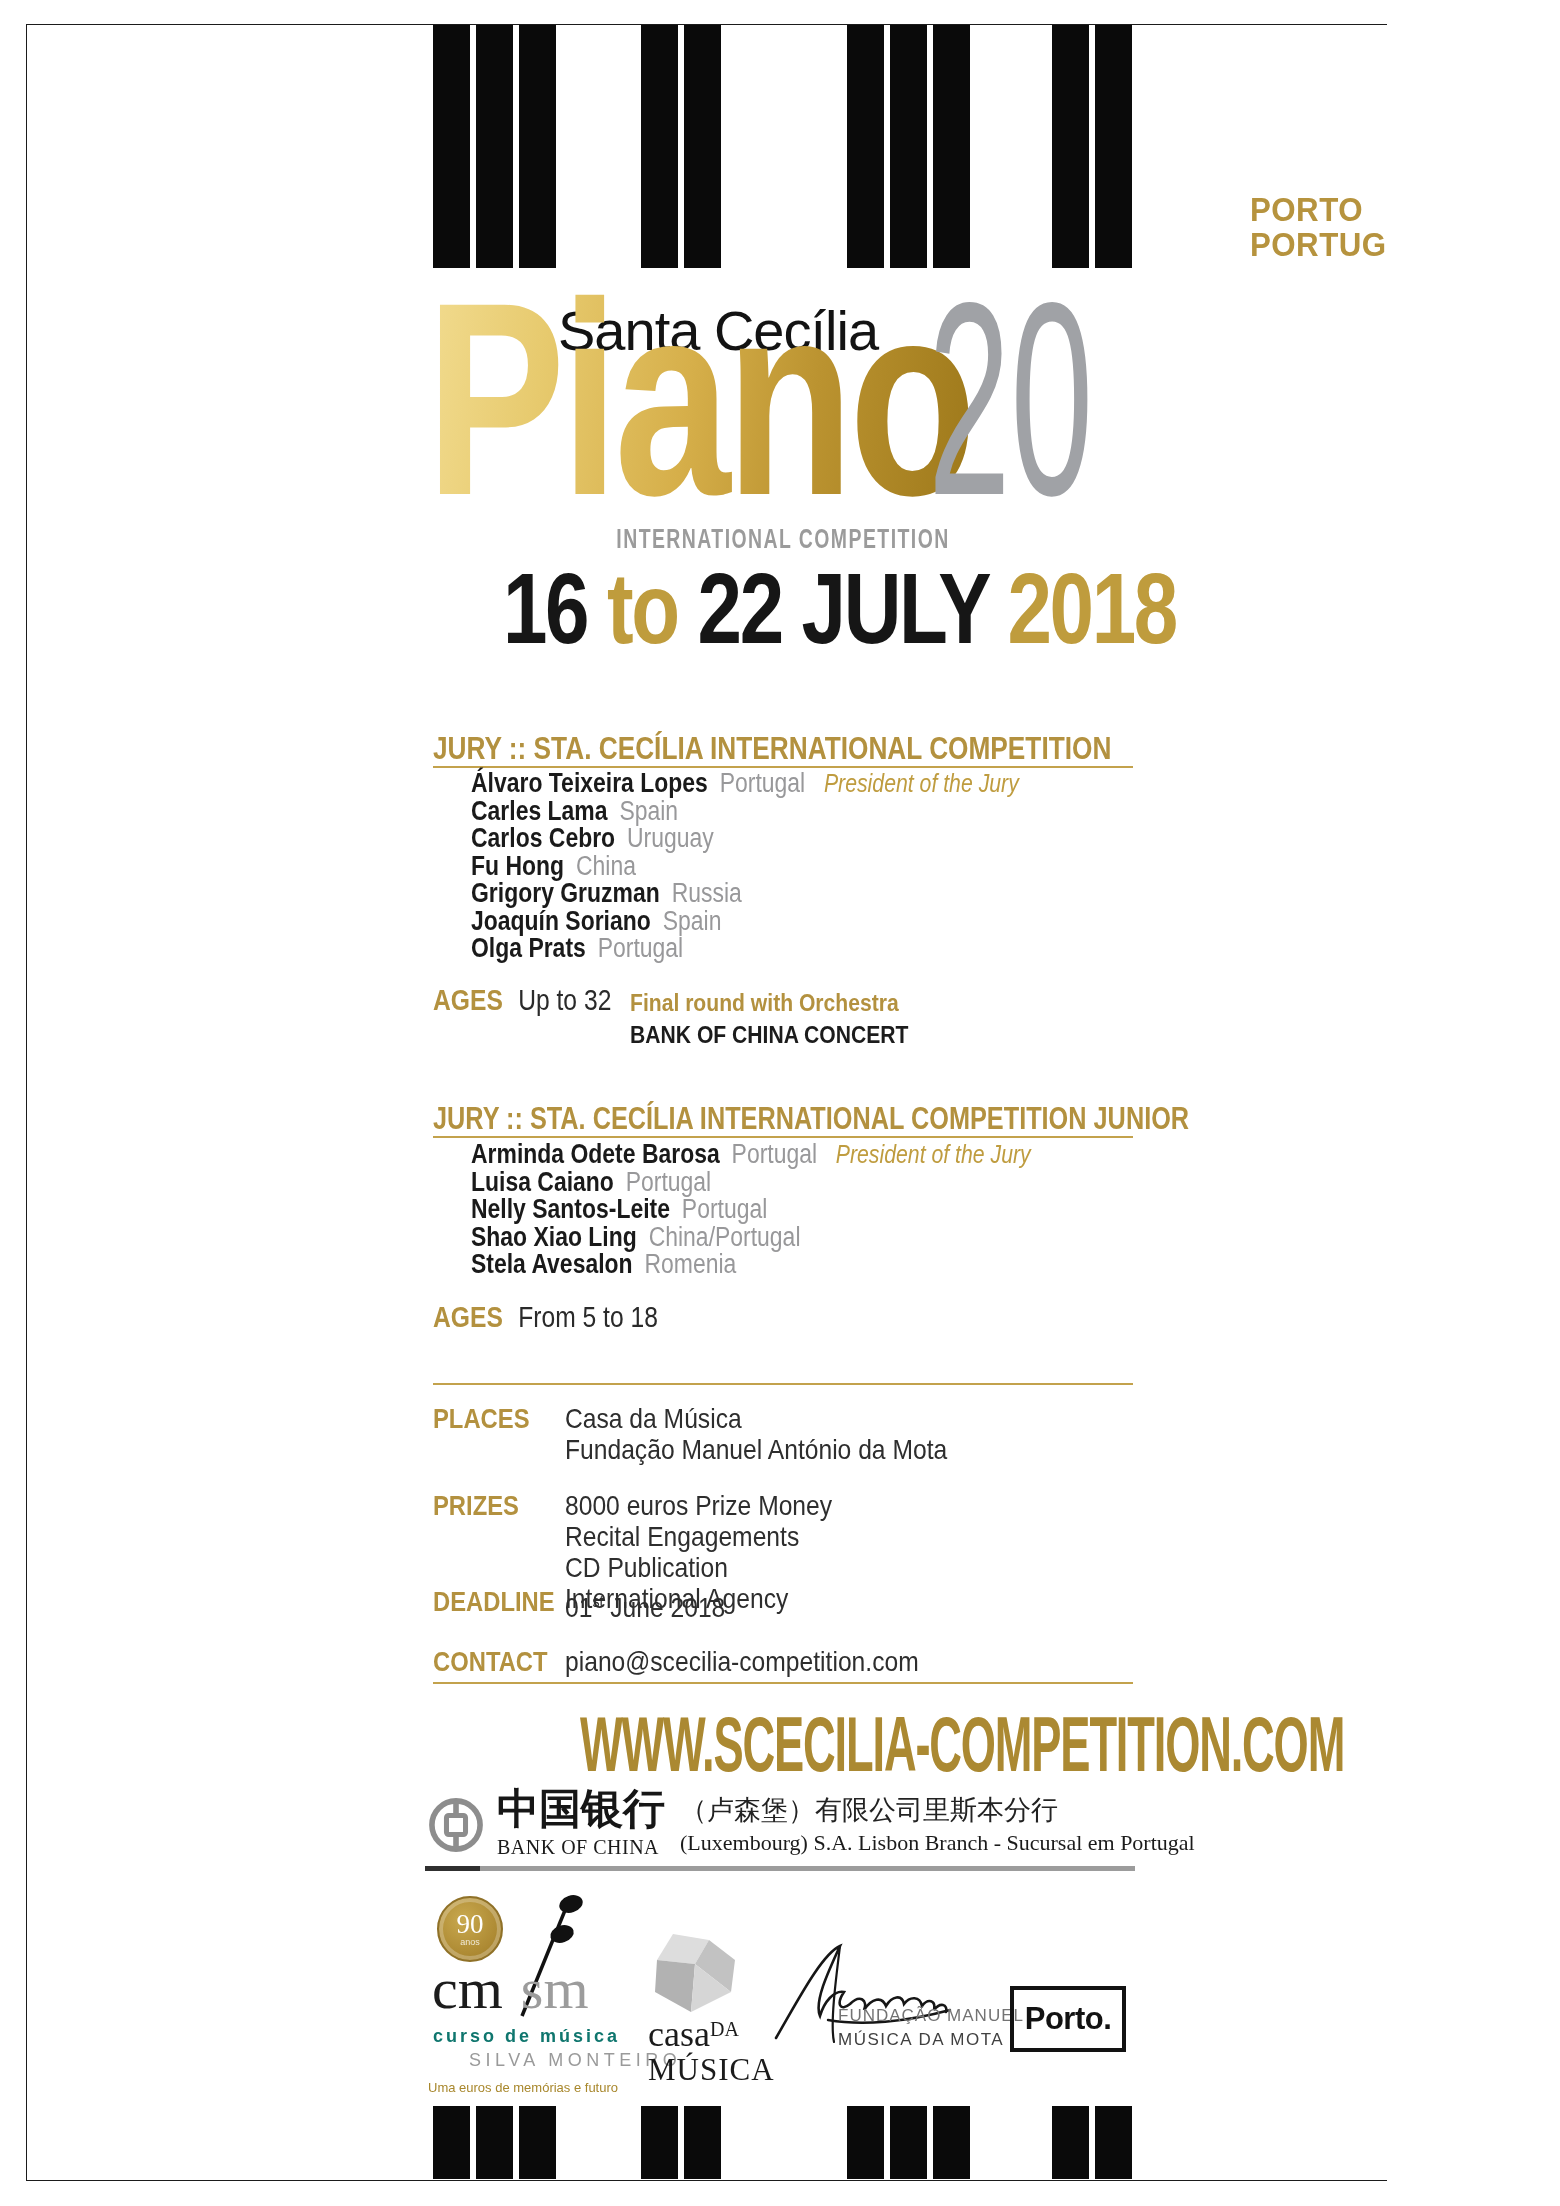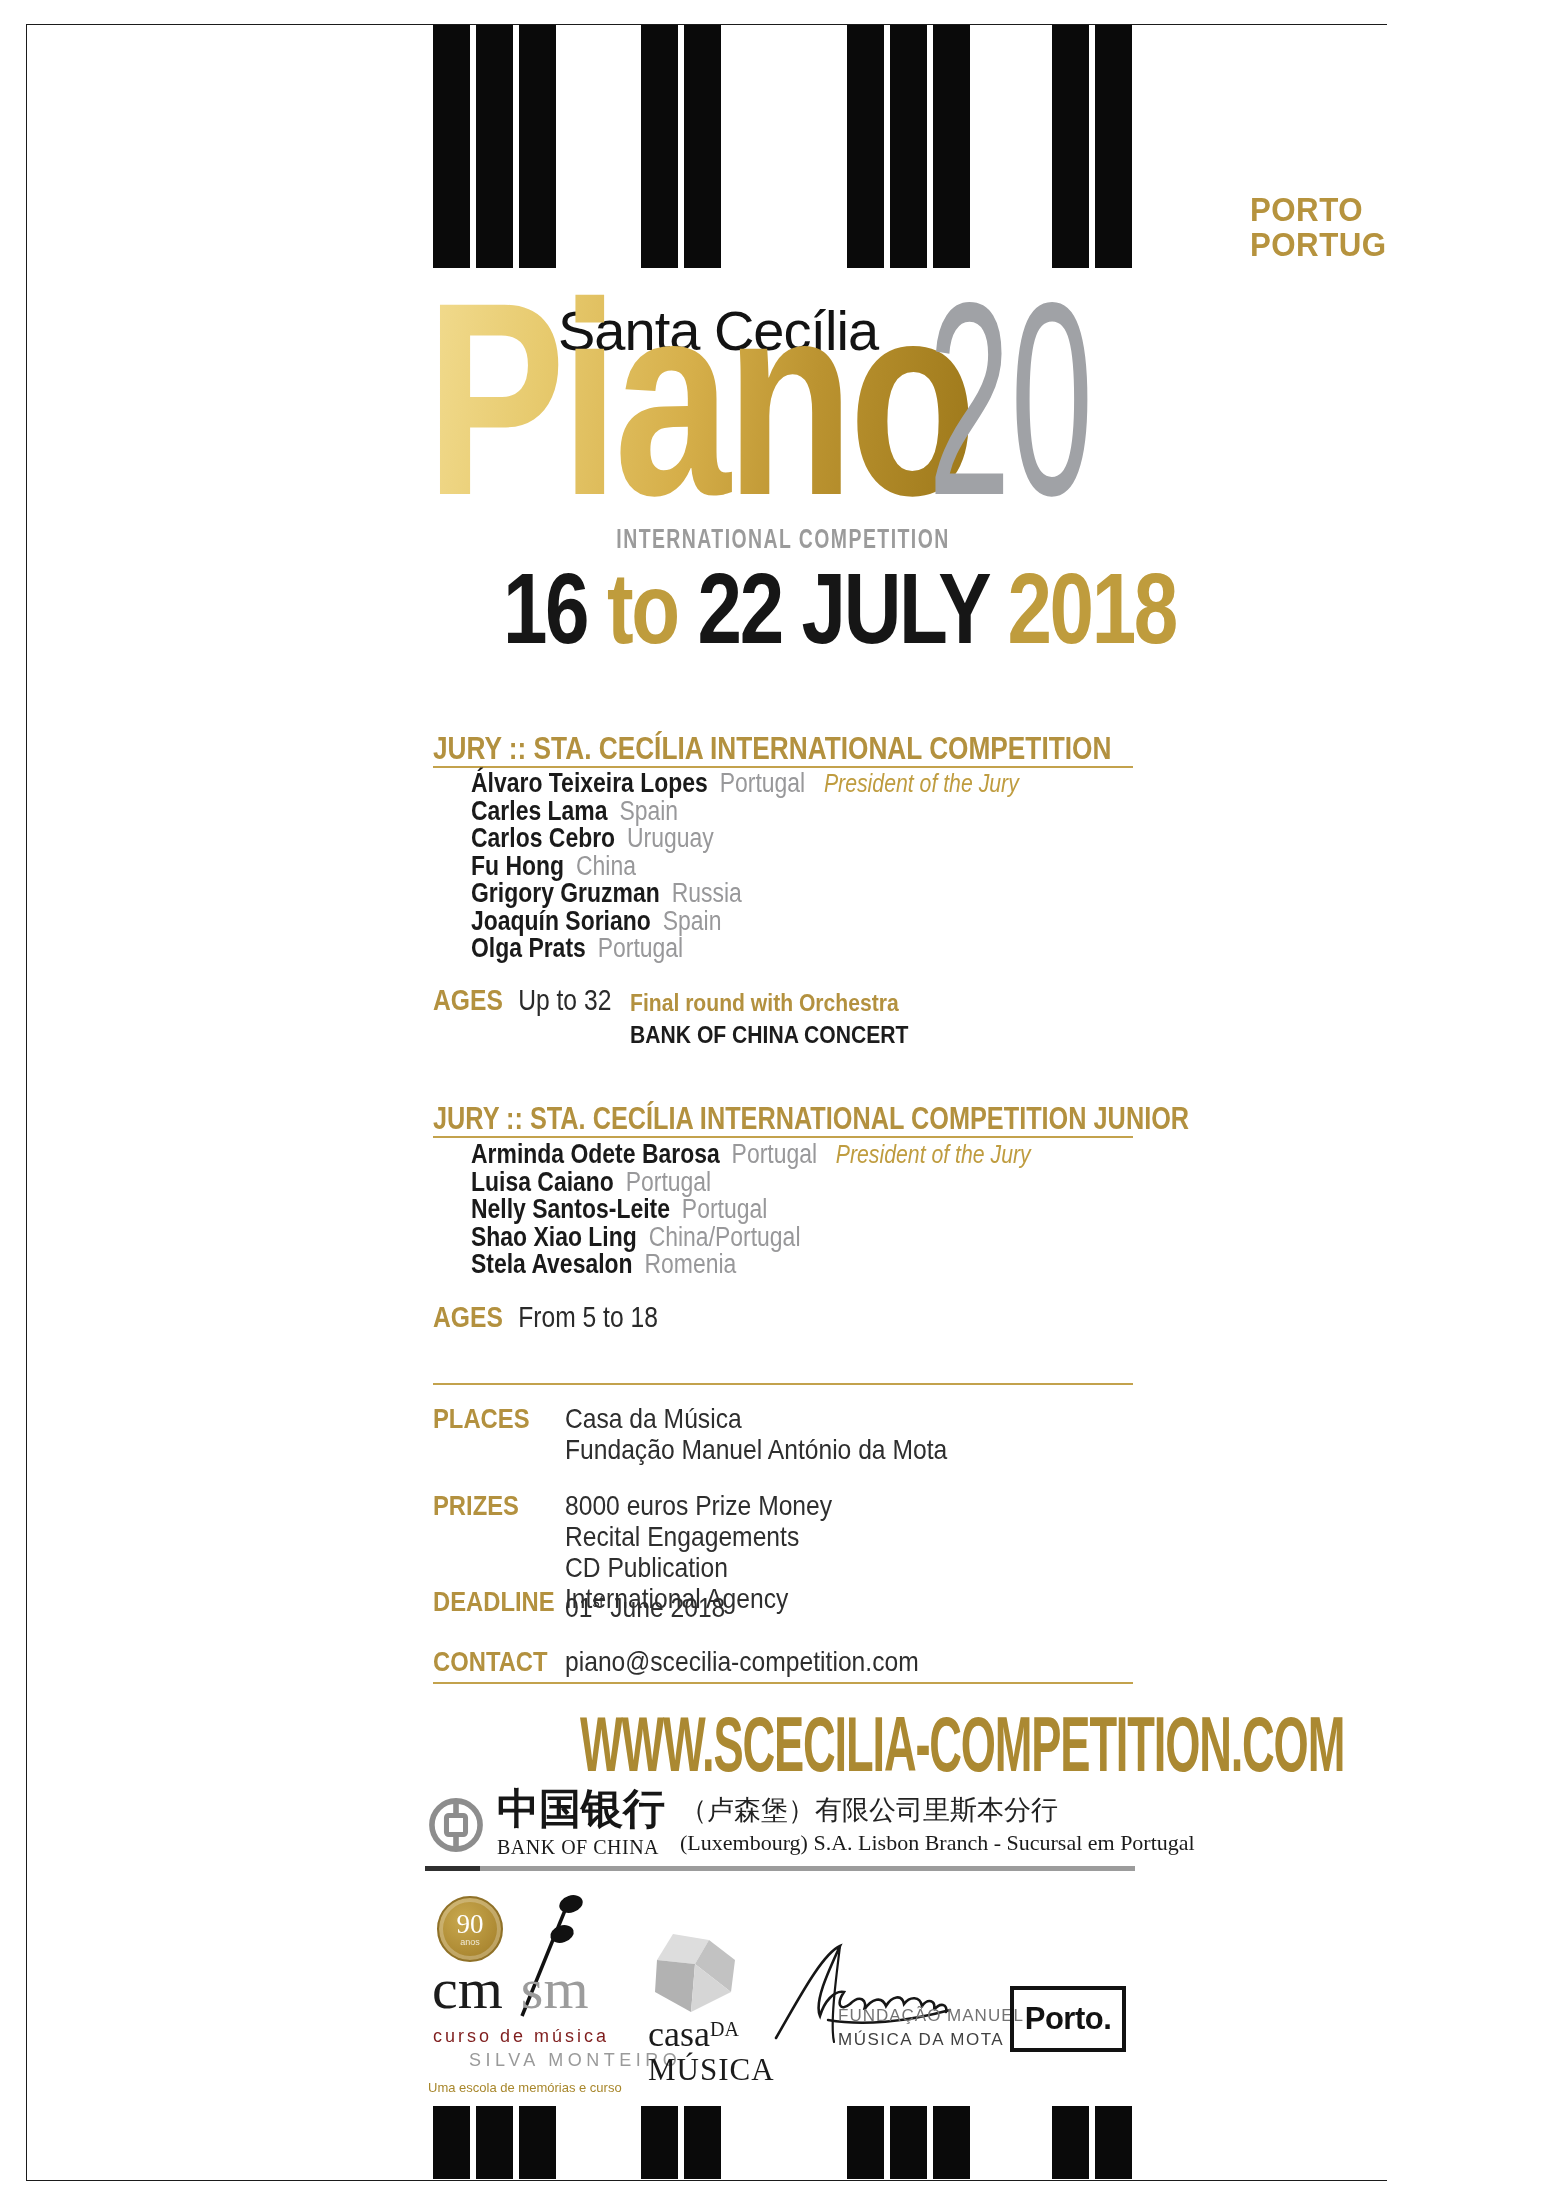--- a/index.html
+++ b/index.html
@@ -65,21 +65,21 @@
   .divider-gray{left:480px;top:1866px;width:655px;height:5px;background:#9c9c9c;}
 
   .coin{left:437px;top:1896px;width:62px;height:62px;border-radius:50%;
         background:radial-gradient(circle at 40% 35%,#c9a94f,#a8842e 75%);
         border:2px solid #8f7128;box-shadow:inset 0 0 0 4px rgba(255,255,255,.25);
         display:flex;flex-direction:column;align-items:center;justify-content:center;}
   .coin .n90{font-family:"Liberation Serif",serif;font-size:27px;color:#fff;line-height:1;}
   .coin .anos{font-size:9px;color:rgba(255,255,255,.8);line-height:1;}
   .cmsm-mark{left:432px;top:1960px;font-family:"Liberation Serif",serif;font-size:58px;line-height:1;white-space:nowrap;}
   .cmsm-mark .cm{color:#1c1c1c;} .cmsm-mark .sm{color:#9c9c9c;margin-left:18px;}
-  .cmsm-l1{left:433px;top:2026px;font-size:18px;font-weight:normal;letter-spacing:3px;color:#7f1d1d;white-space:nowrap;}
+  .cmsm-l1{left:433px;top:2026px;font-size:18px;font-weight:bold;letter-spacing:3px;color:#0f766e;white-space:nowrap;}
   .cmsm-l2{left:433px;top:2050px;font-size:18px;letter-spacing:4.5px;color:#9a9a9a;white-space:nowrap;margin-left:36px;}
   .cmsm-tag{left:428px;top:2080px;font-size:13px;color:#a8872c;white-space:nowrap;}
 
   .casa-text{left:648px;top:2016px;font-family:"Liberation Serif",serif;color:#1b1b1b;line-height:1;}
   .casa-text .w1{font-size:36px;} .casa-text .w1s{font-size:20px;vertical-align:10px;margin-left:0;}
   .casa-text .w2{display:block;font-size:31px;margin-top:2px;letter-spacing:1px;}
 
   .fund-l1{left:838px;top:2006px;font-size:17px;letter-spacing:1px;color:#737373;white-space:nowrap;}
   .fund-l2{left:838px;top:2030px;font-size:17px;letter-spacing:1.5px;color:#414141;white-space:nowrap;}
 
@@ -194,21 +194,21 @@
   <div class="abs" style="left:512px;top:1890px;width:72px;height:130px">
     <svg width="72" height="130" viewBox="0 0 72 130">
       <line x1="58" y1="8" x2="10" y2="126" stroke="#111" stroke-width="3.5"></line>
       <ellipse cx="59" cy="14" rx="12" ry="8.5" transform="rotate(-18 59 14)" fill="#111"></ellipse>
       <ellipse cx="50" cy="44" rx="12" ry="8.5" transform="rotate(-18 50 44)" fill="#111"></ellipse>
     </svg>
   </div>
   <div class="abs cmsm-mark"><span class="cm">cm</span><span class="sm">sm</span></div>
   <div class="abs cmsm-l1">curso de música</div>
   <div class="abs cmsm-l2">SILVA MONTEIRO</div>
-  <div class="abs cmsm-tag">Uma escola de memórias e curso</div>
+  <div class="abs cmsm-tag">Uma euros de memórias e futuro</div>
 
   <div class="abs" style="left:645px;top:1930px;width:96px;height:86px">
     <svg width="96" height="86" viewBox="0 0 96 86">
       <polygon points="28,4 64,10 50,34 12,30" fill="#dddddd"></polygon>
       <polygon points="64,10 90,30 86,62 50,34" fill="#c2c2c2"></polygon>
       <polygon points="12,30 50,34 46,82 10,62" fill="#b2b2b2"></polygon>
       <polygon points="50,34 86,62 46,82" fill="#d6d6d6"></polygon>
     </svg>
   </div>
   <div class="abs casa-text"><span class="w1">casa</span><span class="w1s">DA</span><span class="w2">MÚSICA</span></div>

